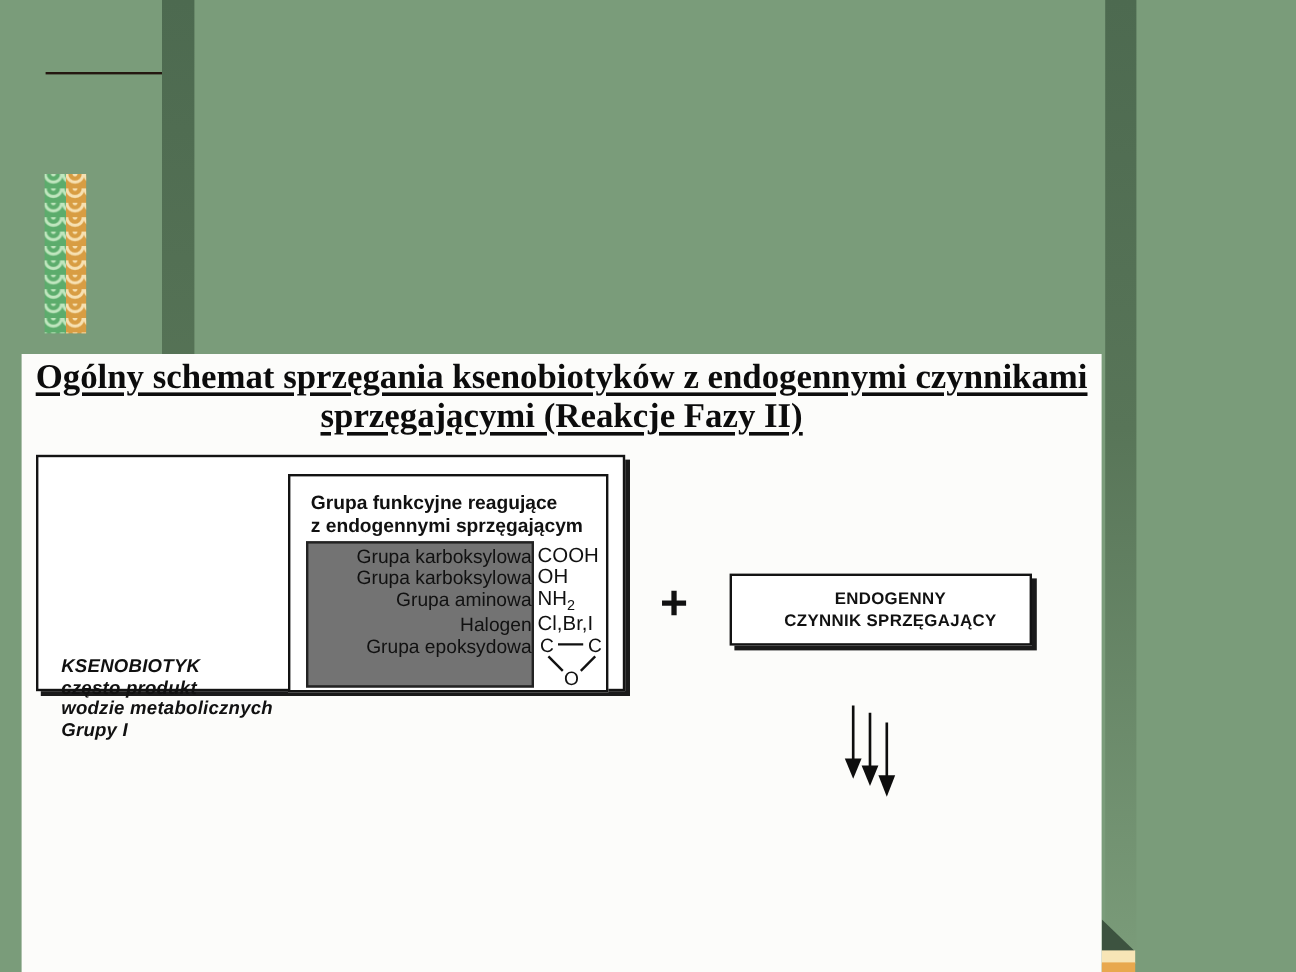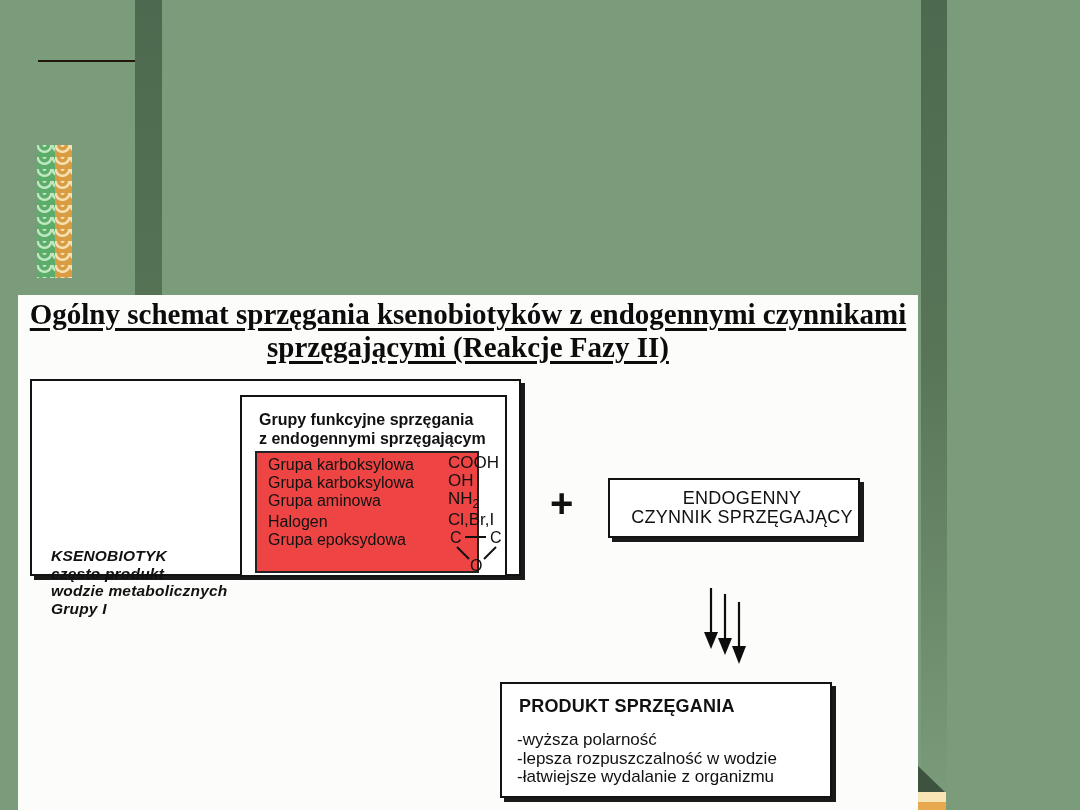--- a/index.html
+++ b/index.html
@@ -82,22 +82,22 @@
     letter-spacing:.2px; white-space:nowrap;font-style:italic;
   }
 
   
   .fg-box { left:220px; top:98px; width:267px; height:182px; box-shadow:none; }
   .fg-header {
     position:absolute; left:17px; top:13px;
     font-size:16px; font-weight:700; line-height:19px; white-space:nowrap;
   }
   .fg-inner {
-    position:absolute; left:13px; top:54px; width:224px; height:122px;
-    border:2px solid #222; background:#ef4444;
+    position:absolute; left:13px; top:54px; width:190px; height:122px;
+    border:2px solid #222; background:#737373;text-align:right;
   }
   .fg-inner .grp {
     padding-left:11px; font-size:16px; line-height:18px; white-space:nowrap;
   }
   .fg-inner .grp:first-child { margin-top:3px; }
   .fg-inner .gap-above { margin-top:3px; }
   .formulas {
     position:absolute; left:206px; top:54px; width:60px;
     font-size:17px; line-height:18px;
   }
@@ -110,21 +110,21 @@
 
   
   .plus {
     position:absolute; left:532px; top:188px;
     font-size:40px; font-weight:700; line-height:40px;
   }
 
   
   .endo-box { left:590px; top:183px; width:252px; height:60px; text-align:center; }
   .endo-box .etext {
-    margin-top:9px; font-size:18px; font-weight:400; line-height:19px; letter-spacing:.3px;margin-left:16px;
+    margin-top:9px; font-size:14px; font-weight:700; line-height:19px; letter-spacing:.3px;margin-left:16px;
   }
 
   
   .arrows { position:absolute; left:682px; top:291px; }
   .arrows line { stroke:#0d0d0d; stroke-width:2.2; }
   .arrows polygon { fill:#0d0d0d; }
 
   
   .product-box { left:482px; top:387px; width:332px; height:116px; }
   .product-title {
@@ -160,21 +160,21 @@
   <div class="box shadowed xeno-box">
     <div class="xeno-text">
       <div>KSENOBIOTYK</div>
       <div>często produkt</div>
       <div>wodzie metabolicznych</div>
       <div>Grupy I</div>
     </div>
 
     <div class="box fg-box" style="left:208px; top:14px;">
       <div class="fg-header">
-        <div>Grupy funkcyjne sprzęgania</div>
+        <div>Grupa funkcyjne reagujące</div>
         <div>z endogennymi sprzęgającym</div>
       </div>
       <div class="fg-inner">
         <div class="grp">Grupa karboksylowa</div>
         <div class="grp">Grupa karboksylowa</div>
         <div class="grp">Grupa aminowa</div>
         <div class="grp gap-above">Halogen</div>
         <div class="grp">Grupa epoksydowa</div>
       </div>
       <div class="formulas">
@@ -205,22 +205,14 @@
 
   <svg class="arrows" width="60" height="82" viewBox="0 0 60 82">
     <line x1="11" y1="2" x2="11" y2="48"></line>
     <polygon points="4,46 18,46 11,63"></polygon>
     <line x1="25" y1="8" x2="25" y2="54"></line>
     <polygon points="18,52 32,52 25,69"></polygon>
     <line x1="39" y1="16" x2="39" y2="62"></line>
     <polygon points="32,60 46,60 39,78"></polygon>
   </svg>
 
-  <div class="box shadowed product-box">
-    <div class="product-title">PRODUKT SPRZĘGANIA</div>
-    <div class="product-items">
-      <div>-wyższa polarność</div>
-      <div>-lepsza rozpuszczalność w wodzie</div>
-      <div>-łatwiejsze wydalanie z organizmu</div>
-    </div>
-  </div>
 
 </div>
 
 </body></html>

